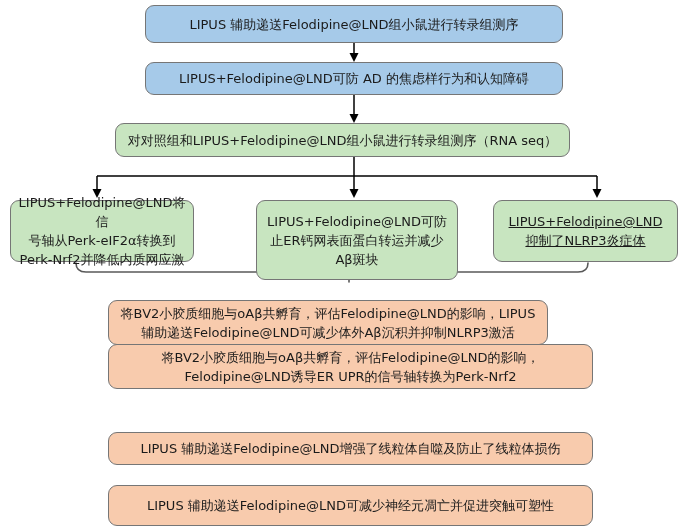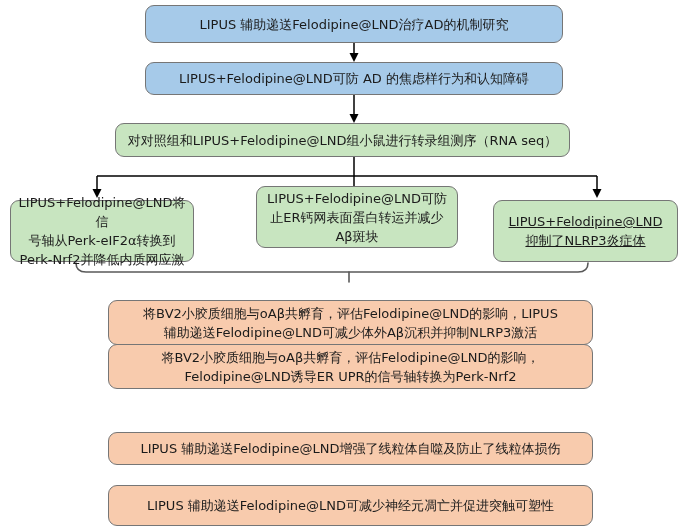--- a/index.html
+++ b/index.html
@@ -47,38 +47,38 @@
       <polygon points="349.5,189 358.5,189 354,198"></polygon>
       <polygon points="592.5,189 601.5,189 597,198"></polygon>
     </g>
 
     <g stroke="#595959" stroke-width="1.6" fill="none" stroke-linecap="round">
       <path d="M 76 263 Q 76 272 86 272 L 578 272 Q 588 272 588 263"></path>
       <line x1="349" y1="272" x2="349" y2="282"></line>
     </g>
   </svg>
 
-  <div class="node blue" style="left:145px;top:5px;width:418px;height:38px;">LIPUS 辅助递送Felodipine@LND治疗AD的机制研究</div>
+  <div class="node blue" style="left:145px;top:5px;width:418px;height:38px;">LIPUS 辅助递送Felodipine@LND组小鼠进行转录组测序</div>
 
   <div class="node blue" style="left:145px;top:62px;width:418px;height:33px;">LIPUS+Felodipine@LND可防 AD 的焦虑样行为和认知障碍</div>
 
   <div class="node green" style="left:115px;top:123px;width:455px;height:34px;border-radius:9px;">对对照组和LIPUS+Felodipine@LND组小鼠进行转录组测序（RNA seq）</div>
 
   <div class="node green" style="left:10px;top:200px;width:184px;height:62px;">LIPUS+Felodipine@LND将信
 号轴从Perk-eIF2α转换到
 Perk-Nrf2并降低内质网应激</div>
 
-  <div class="node green" style="left:256px;top:186px;width:202px;height:62px;">LIPUS+Felodipine@LND可防
+  <div class="node green" style="left:256px;top:200px;width:202px;height:80px;">LIPUS+Felodipine@LND可防
 止ER钙网表面蛋白转运并减少
 Aβ斑块</div>
 
   <div class="node green" style="left:493px;top:200px;width:185px;height:62px;text-decoration:underline;">LIPUS+Felodipine@LND
 抑制了NLRP3炎症体</div>
 
-  <div class="node orange" style="left:108px;top:300px;width:485px;height:45px;">将BV2小胶质细胞与oAβ共孵育，评估Felodipine@LND的影响，LIPUS
+  <div class="node orange" style="left:108px;top:300px;width:440px;height:45px;">将BV2小胶质细胞与oAβ共孵育，评估Felodipine@LND的影响，LIPUS
 辅助递送Felodipine@LND可减少体外Aβ沉积并抑制NLRP3激活</div>
 
   <div class="node orange" style="left:108px;top:344px;width:485px;height:45px;">将BV2小胶质细胞与oAβ共孵育，评估Felodipine@LND的影响，
 Felodipine@LND诱导ER UPR的信号轴转换为Perk-Nrf2</div>
 
   <div class="node orange" style="left:108px;top:432px;width:485px;height:33px;">LIPUS 辅助递送Felodipine@LND增强了线粒体自噬及防止了线粒体损伤</div>
 
   <div class="node orange" style="left:108px;top:485px;width:485px;height:41px;">LIPUS 辅助递送Felodipine@LND可减少神经元凋亡并促进突触可塑性</div>
 
 </div>

